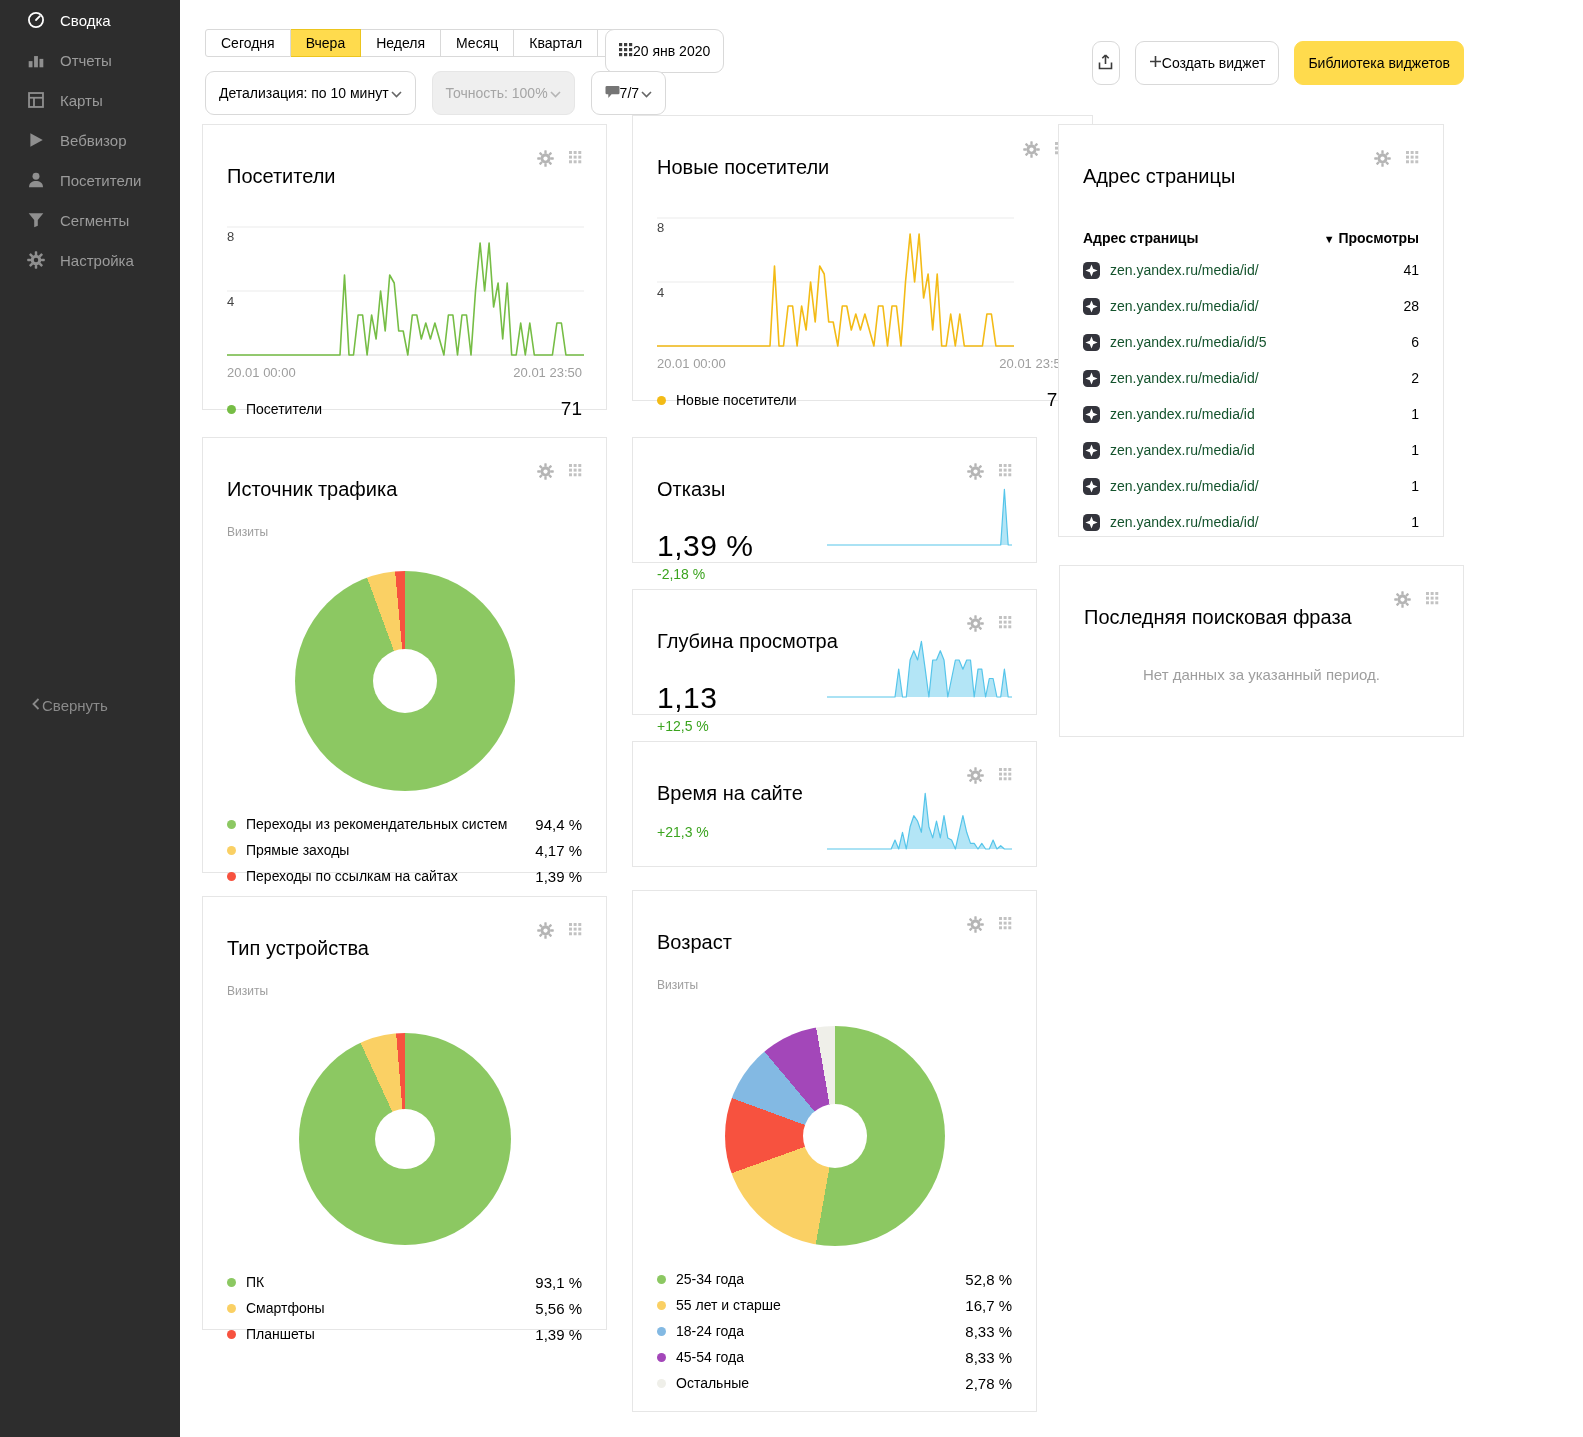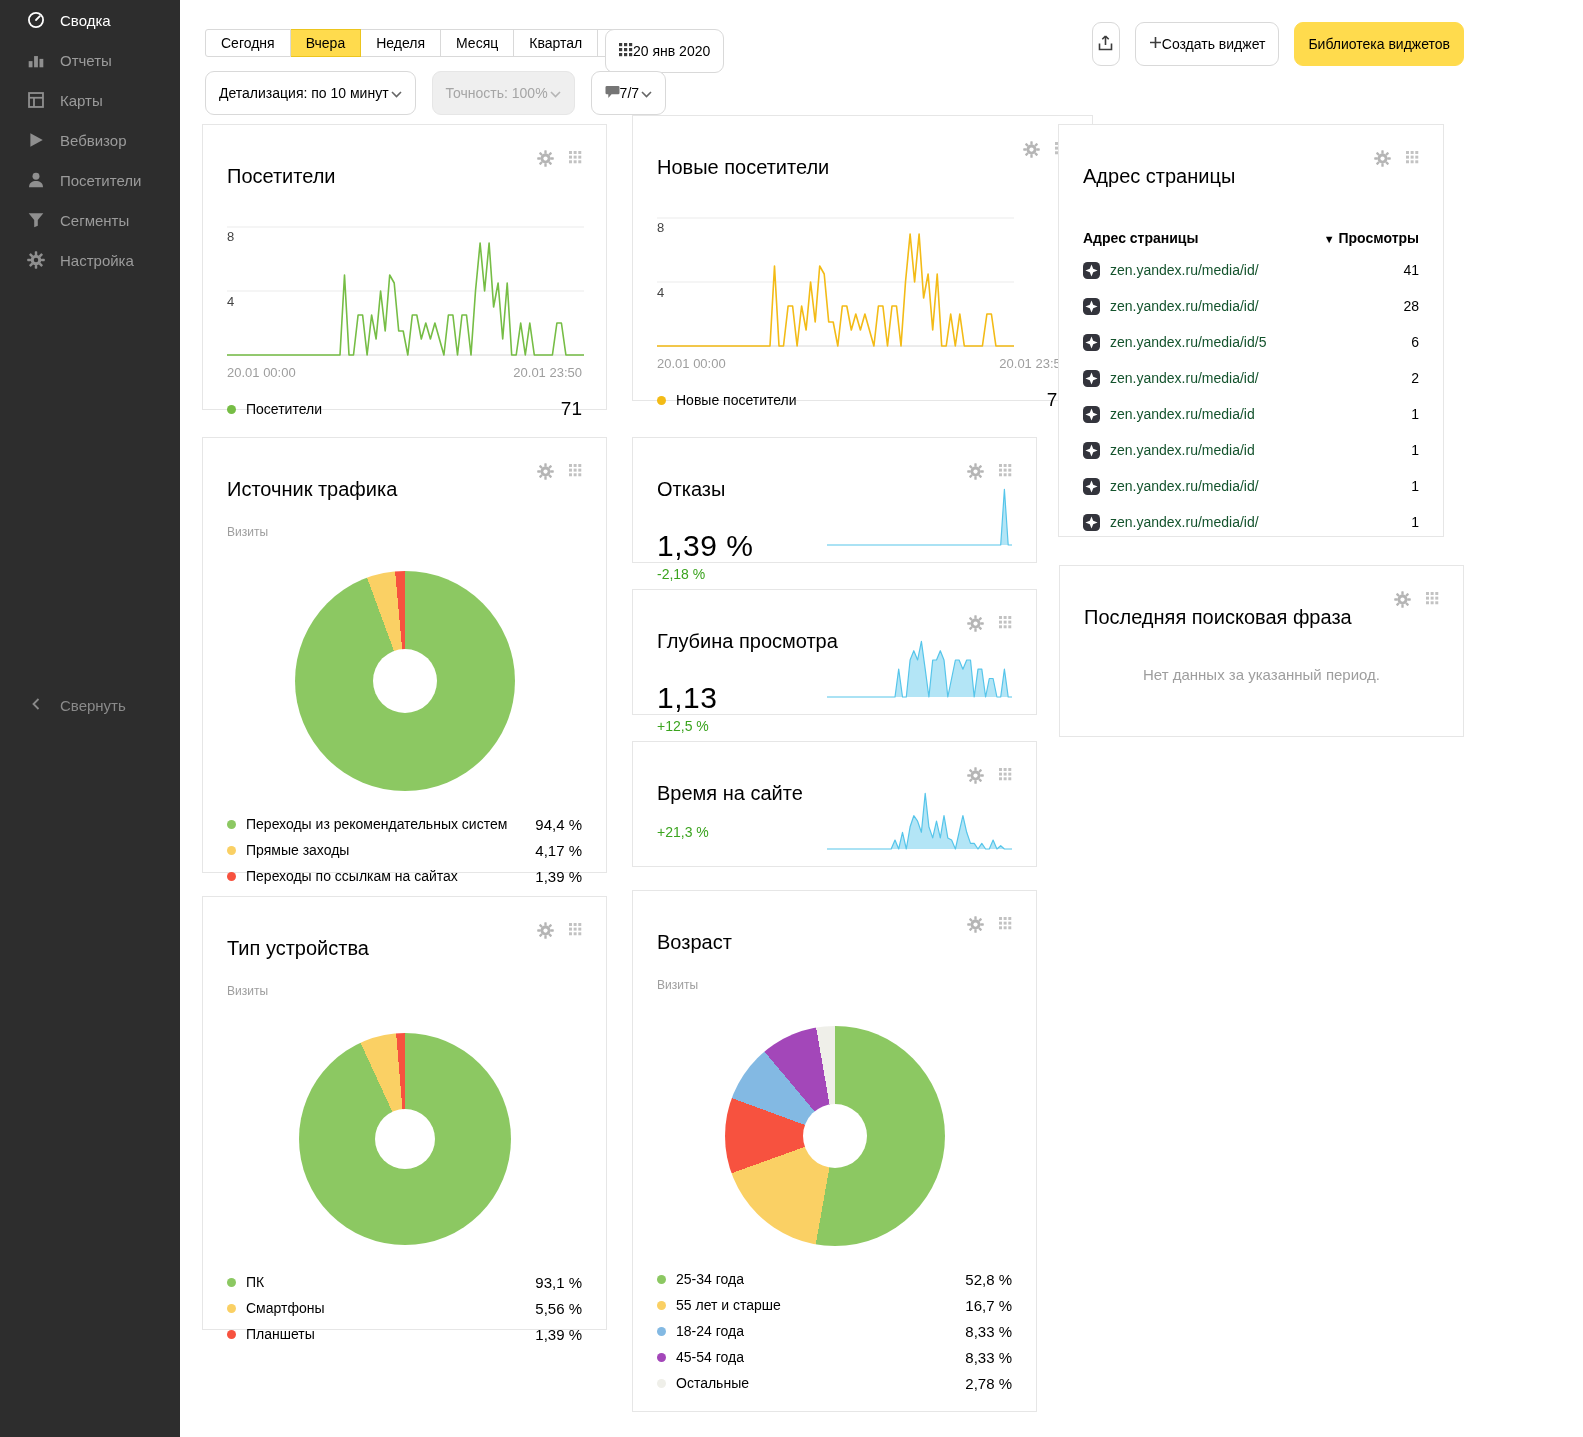--- a/index.html
+++ b/index.html
@@ -7,36 +7,36 @@
     width:1583px;height:1437px;position:relative;background:#fff;
     font-family:"Liberation Sans",sans-serif;color:#000;overflow:hidden;
     -webkit-font-smoothing:antialiased;
   }
   
   .sidebar{position:absolute;left:0;top:0;width:180px;height:1437px;background:#2d2d2d;z-index:5}
   .side-item{display:flex;align-items:center;height:40px;padding-left:27px;gap:15px;
     color:#9b9b9b;font-size:15px;cursor:pointer;white-space:nowrap}
   .side-item.active{color:#fff}
   .side-item .icn{width:18px;height:18px;display:inline-flex;align-items:center;justify-content:center}
-  .collapse{position:absolute;top:697px;left:30px;display:flex;align-items:center;gap:18px;
+  .collapse{position:absolute;top:697px;left:30px;display:flex;align-items:center;
     color:#8a8a8a;font-size:15px;cursor:pointer}
   
   .tabs{position:absolute;left:205px;top:29px;display:flex;height:28px}
   .tab{border:1px solid #d9d9d9;border-left:none;background:#fff;padding:0 15px;
     font-size:14px;line-height:27px;cursor:pointer;box-sizing:border-box}
   .tab:first-child{border-left:1px solid #d9d9d9;border-radius:3px 0 0 3px}
   .tab:last-child{border-radius:0 3px 3px 0}
   .tab.active{background:#ffdb4d;border-color:#ecc51e}
   .btn{display:inline-flex;align-items:center;gap:0;border:1px solid #d9d9d9;background:#fff;
     border-radius:9px;height:44px;padding:0 13px;font-size:14px;box-sizing:border-box;cursor:pointer}
   .date-btn{position:absolute;left:605px;top:29px}
   .row2{position:absolute;left:205px;top:71px;display:flex;gap:16px}
   .btn .caret{margin-left:2px}
   .btn.disabled{background:#efefef;border-color:#e6e6e6;color:#a5a5a5;cursor:default}
-  .right-group{position:absolute;top:22px;right:119px;display:flex;gap:15px;align-items:center}
+  .right-group{position:absolute;top:41px;right:119px;display:flex;gap:15px;align-items:center}
   .btn.icon-only{width:28px;padding:0;justify-content:center}
   .btn.yellow{background:#ffdb4d;border-color:#ffdb4d;font-size:14px}
   
   .widget{position:absolute;background:#fff;border:1px solid #e6e6e6;box-sizing:border-box;padding:22px 24px}
   .w-head{display:flex;justify-content:space-between;align-items:flex-start}
   .w-title{font-size:20px;font-weight:400;line-height:24px}
   .w-sub{font-size:12px;color:#9e9e9e;margin-top:8px}
   .w-icons{display:flex;gap:15px;margin-top:3px}
   .w-icons .icn{cursor:pointer}
   

